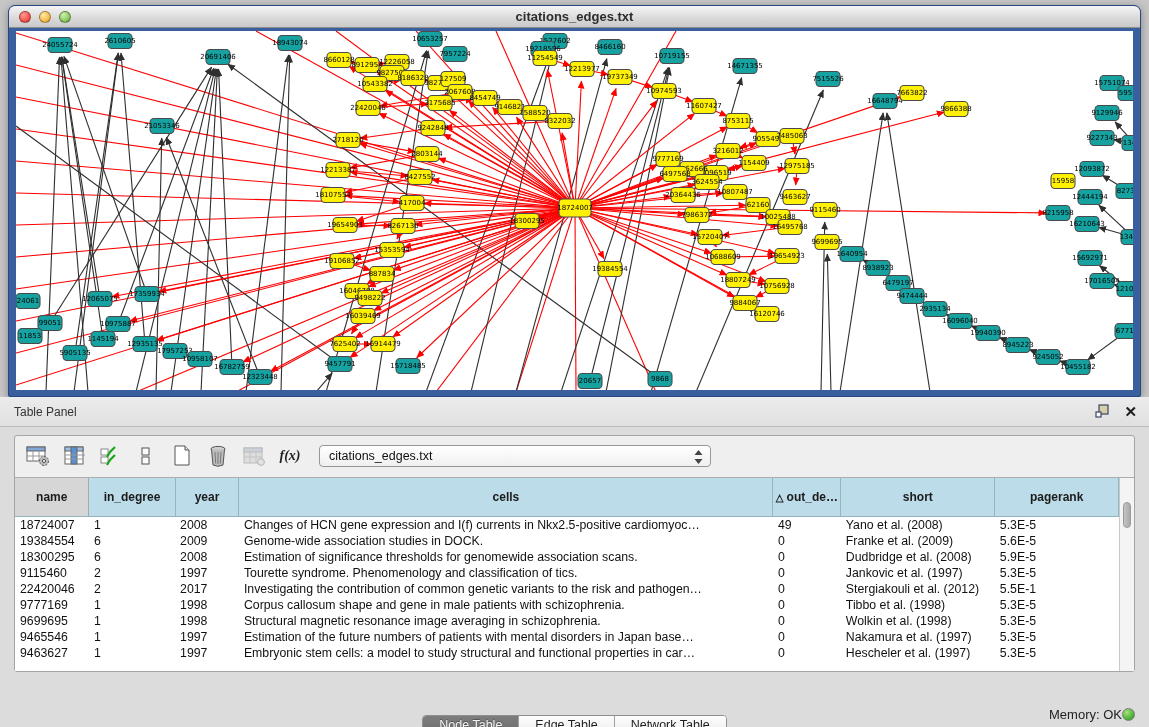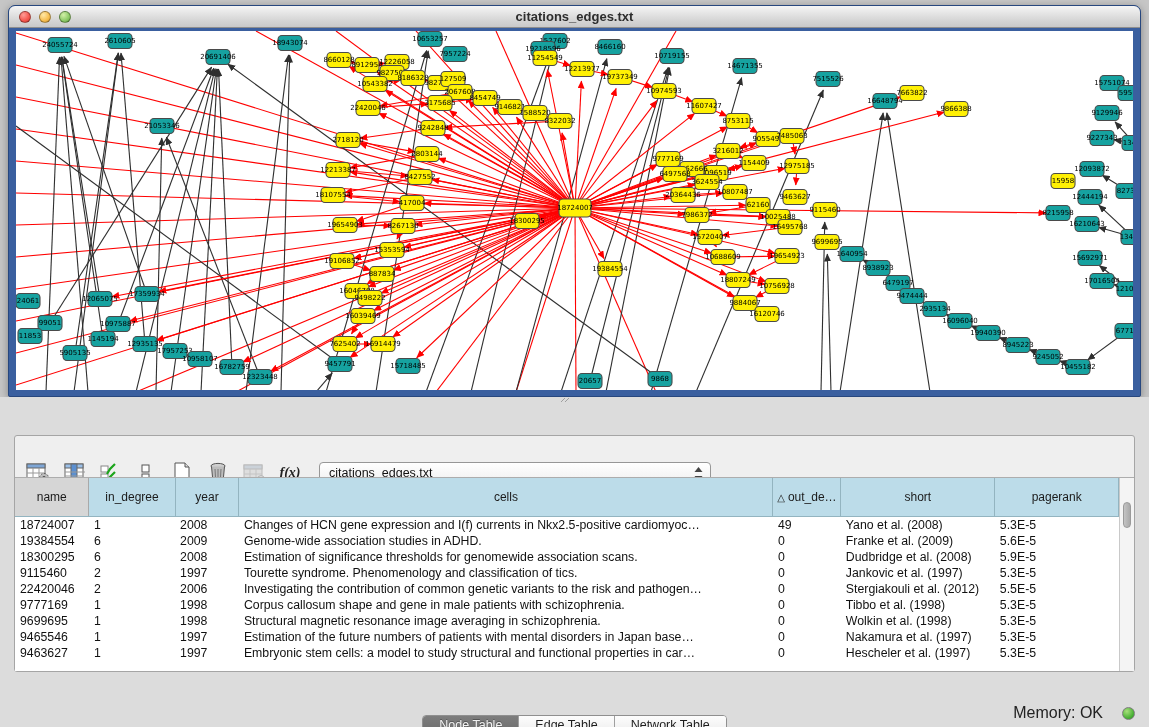--- a/index.html
+++ b/index.html
@@ -28,55 +28,55 @@
   .panel-grip{position:absolute;left:560px;top:1px;width:12px;height:5px;opacity:.6;}
   .panel-header{height:30px;background:linear-gradient(#ececec,#e0e0e0);
     border-bottom:1px solid #bdbdbd;position:relative;}
   .panel-title{position:absolute;left:14px;top:8px;font-size:12px;color:#333;}
   .panel-header-icons{position:absolute;right:12px;top:7px;display:flex;gap:14px;align-items:center;}
   .float-icon{width:15px;height:15px;}
   .close-icon{font-size:15px;font-weight:bold;color:#1c1c1c;line-height:15px;cursor:default;}
 
   .panel-body{position:absolute;left:14px;top:38px;width:1121px;height:237px;
     background:#efefef;border:1px solid #a5a5a5;border-radius:3px;}
-  .toolbar{height:40px;display:flex;align-items:center;gap:10px;padding:0 10px;margin-top:17px;}
+  .toolbar{height:40px;display:flex;align-items:center;gap:10px;padding:0 10px;}
   .tb-icon{width:26px;height:26px;display:flex;align-items:center;justify-content:center;}
   .fx{font-family:"Liberation Serif",serif;font-style:italic;font-weight:bold;
     font-size:14px;color:#222;}
   .table-select{width:392px;height:22px;margin-left:6px;border:1px solid #979797;border-radius:4px;
     background:linear-gradient(#ffffff,#f0f0f0);display:flex;align-items:center;
     padding:0 6px 0 9px;font-size:12.5px;color:#111;position:relative;}
   .select-arrows{position:absolute;right:7px;top:4px;}
 
   .data-table{position:absolute;left:0;right:0;top:41px;bottom:0;background:#fff;
     border-top:1px solid #adadad;}
   table.grid{border-collapse:collapse;table-layout:fixed;width:1104px;font-size:12.3px;color:#111;}
   table.grid th{height:20px;background:#bcdce9;border-right:1px solid #93b4c0;
-    border-bottom:1px solid #93b4c0;font-weight:normal;font-size:12px;color:#1b1b1b;
+    border-bottom:1px solid #93b4c0;font-weight:bold;font-size:12px;color:#1b1b1b;
     text-align:center;overflow:hidden;white-space:nowrap;padding:12px 2px;}
   table.grid th.gray{background:#d6d6d6;border-right:1px solid #a9a9a9;}
   table.grid td{height:16px;padding:0 0 0 5px;white-space:nowrap;overflow:hidden;}
   .sort-tri{font-size:10px;margin-right:3px;color:#222;}
   .vscroll{position:absolute;right:0;top:0;bottom:0;width:15px;background:#f4f4f4;
     border-left:1px solid #c9c9c9;}
   .vthumb{position:absolute;left:3px;top:24px;width:8px;height:26px;border-radius:5px;
     background:linear-gradient(90deg,#c4c4c4,#a9a9a9);border:1px solid #9a9a9a;}
 
   .tabs-row{position:absolute;left:0;right:0;top:279px;height:26px;display:flex;justify-content:center;}
   .segmented{display:flex;height:20px;border:1px solid #8f8f8f;border-radius:4px;overflow:hidden;
     background:#fcfcfc;box-shadow:0 1px 0 rgba(255,255,255,.6);}
   .segment{padding:0 16px;font-size:12.5px;line-height:19px;color:#1e1e1e;
     border-right:1px solid #9f9f9f;background:linear-gradient(#fdfdfd,#ececec);cursor:default;}
   .segment:last-child{border-right:none;}
   .segment.selected{background:linear-gradient(#7d7d7d,#6c6c6c);color:#f3f3f3;
     text-shadow:0 -1px 0 rgba(0,0,0,.3);}
 
   .statusbar{position:absolute;left:0;right:0;bottom:0;height:24px;}
-  .memory{position:absolute;right:14px;bottom:5px;display:flex;align-items:center;gap:19px;
-    font-size:16px;color:#222;padding-left:34px;}
+  .memory{position:absolute;right:14px;bottom:5px;display:flex;align-items:center;gap:0;
+    font-size:13px;color:#222;padding-left:34px;}
   .mem-dot{width:13px;height:13px;border-radius:50%;border:1px solid #7d7d7d;
     background:radial-gradient(circle at 35% 30%,#a8e07c,#49b035 65%,#2f8f22);}
 </style>
 </head>
 <body>
 
 <div class="net-window">
   <div class="titlebar">
     <div class="lights">
       <div class="light red"></div>
@@ -805,20 +805,30 @@
         </g>
       </svg>
   </div>
 </div>
 
 <div class="table-panel">
   <svg class="panel-grip" viewBox="0 0 12 5">
     <line x1="1" y1="4" x2="5" y2="0" stroke="#777" stroke-width="1"></line>
     <line x1="5" y1="4" x2="9" y2="0" stroke="#777" stroke-width="1"></line>
   </svg>
+  <div class="panel-header">
+    <div class="panel-title">Table Panel</div>
+    <div class="panel-header-icons">
+      <svg class="float-icon" viewBox="0 0 15 15">
+        <rect x="4" y="1" width="9" height="9" fill="#d6cfa8" stroke="#3c4468" stroke-width="1.2"></rect>
+        <rect x="1" y="8" width="5" height="5" fill="#fff" stroke="#3c4468" stroke-width="1.2"></rect>
+      </svg>
+      <div class="close-icon">✕</div>
+    </div>
+  </div>
 
   <div class="panel-body">
     <div class="toolbar">
       <div class="tb-icon">
         <svg width="24" height="22" viewBox="0 0 24 22">
           <rect x="1" y="2" width="18" height="14" fill="#fff" stroke="#666"></rect>
           <rect x="1" y="2" width="18" height="4" fill="#7ea6d6" stroke="#666"></rect>
           <line x1="7" y1="6" x2="7" y2="16" stroke="#999"></line>
             <line x1="13" y1="6" x2="13" y2="16" stroke="#999"></line>
           <line x1="1" y1="11" x2="19" y2="11" stroke="#999"></line>
@@ -904,21 +914,21 @@
               <td>2008</td>
               <td>Changes of HCN gene expression and I(f) currents in Nkx2.5-positive cardiomyoc…</td>
               <td>49</td>
               <td>Yano et al. (2008)</td>
               <td>5.3E-5</td>
             </tr>
             <tr>
               <td>19384554</td>
               <td>6</td>
               <td>2009</td>
-              <td>Genome-wide association studies in ADHD.</td>
+              <td>Genome-wide association studies in DOCK.</td>
               <td>0</td>
               <td>Franke et al. (2009)</td>
               <td>5.6E-5</td>
             </tr>
             <tr>
               <td>18300295</td>
               <td>6</td>
               <td>2008</td>
               <td>Estimation of significance thresholds for genomewide association scans.</td>
               <td>0</td>
@@ -930,25 +940,25 @@
               <td>2</td>
               <td>1997</td>
               <td>Tourette syndrome. Phenomenology and classification of tics.</td>
               <td>0</td>
               <td>Jankovic et al. (1997)</td>
               <td>5.3E-5</td>
             </tr>
             <tr>
               <td>22420046</td>
               <td>2</td>
-              <td>2006</td>
+              <td>2017</td>
               <td>Investigating the contribution of common genetic variants to the risk and pathogen…</td>
               <td>0</td>
               <td>Stergiakouli et al. (2012)</td>
-              <td>5.5E-5</td>
+              <td>5.5E-1</td>
             </tr>
             <tr>
               <td>9777169</td>
               <td>1</td>
               <td>1998</td>
               <td>Corpus callosum shape and gene in male patients with schizophrenia.</td>
               <td>0</td>
               <td>Tibbo et al. (1998)</td>
               <td>5.3E-5</td>
             </tr>

